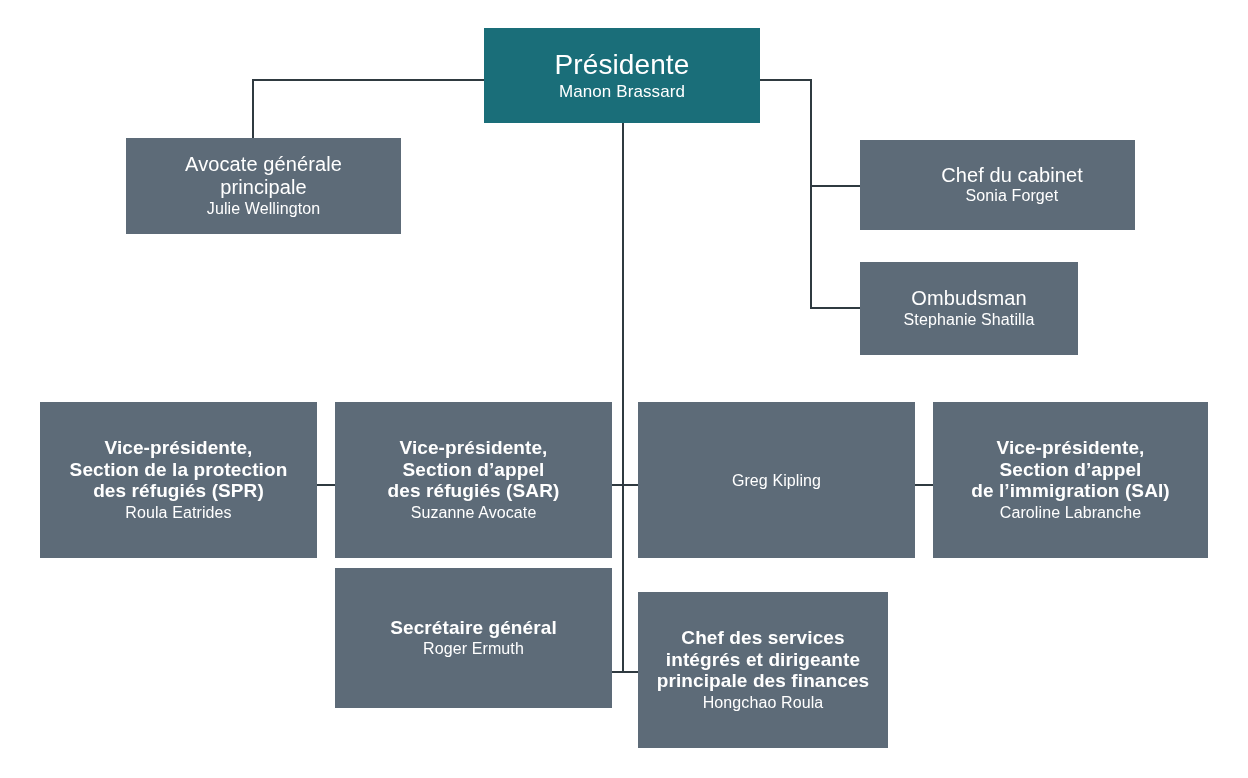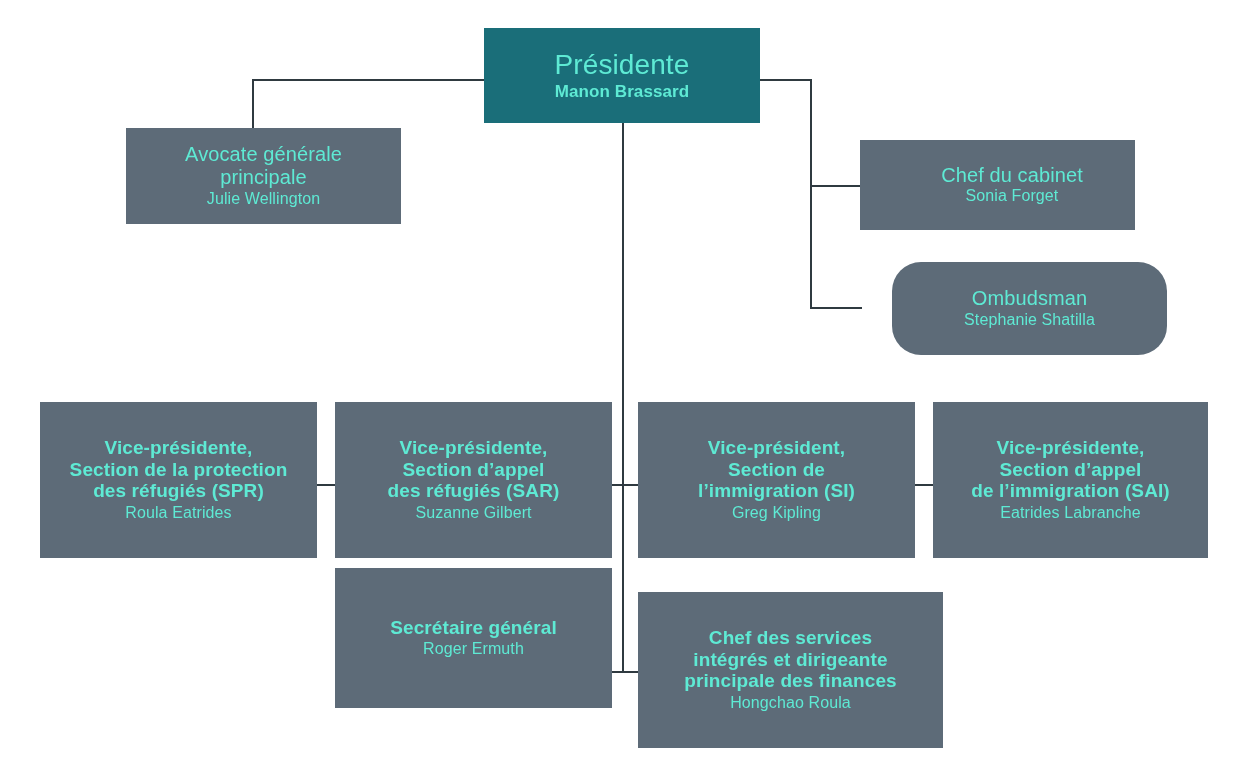--- a/index.html
+++ b/index.html
@@ -19,41 +19,41 @@
   }
   
   .node {
     position: absolute;
     box-sizing: border-box;
     display: flex;
     flex-direction: column;
     align-items: center;
     justify-content: center;
     text-align: center;
-    color: #5eead4;
+    color: #ffffff;
     padding: 4px 8px;
     z-index: 3;
   }
   .node.gray  { background: #5d6b78; }
   .node.teal  { background: #1a6e79; }
 
   .node .title {
     line-height: 1.14;
     letter-spacing: 0.1px;
     white-space: pre-line;
   }
   .node .person {
     line-height: 1.18;
     letter-spacing: 0.1px;
     white-space: pre-line;
   }
 
   
   .tier-president .title  { font-size: 28px; font-weight: 400; }
-  .tier-president .person { font-size: 17px; font-weight: 700; margin-top: 2px; }
+  .tier-president .person { font-size: 17px; font-weight: 400; margin-top: 2px; }
 
   .tier-staff .title  { font-size: 20px; font-weight: 400; }
   .tier-staff .person { font-size: 16px; font-weight: 400; margin-top: 1px; }
 
   .tier-vp .title  { font-size: 19px; font-weight: 700; }
   .tier-vp .person { font-size: 16px; font-weight: 400; margin-top: 2px; }
 
   
   .line {
     position: absolute;
@@ -82,69 +82,66 @@
   <div class="line h" style="left:610px; top:484px; width:30px;"></div>
   <div class="line h" style="left:913px; top:484px; width:22px;"></div>
 
   <div class="line h" style="left:610px; top:671px; width:30px;"></div>
 
   <div class="node teal tier-president" style="left:484px; top:28px; width:276px; height:95px;">
     <div class="title">Présidente</div>
     <div class="person">Manon Brassard</div>
   </div>
 
-  <div class="node gray tier-staff" style="left:126px; top:128px; width:275px; height:96px;">
+  <div class="node gray tier-staff" style="left:126px; top:138px; width:275px; height:96px;">
     <div class="title">Avocate générale
 principale</div>
     <div class="person">Julie Wellington</div>
   </div>
 
   <div class="node gray tier-staff" style="left:860px; top:140px; width:275px; height:90px;padding-left:37px;">
     <div class="title">Chef du cabinet</div>
     <div class="person">Sonia Forget</div>
   </div>
 
-  <div class="node gray tier-staff" style="left:892px; top:262px; width:275px; height:93px;border-radius:29px;">
+  <div class="node gray tier-staff" style="left:860px; top:262px; width:218px; height:93px;">
     <div class="title">Ombudsman</div>
     <div class="person">Stephanie Shatilla</div>
   </div>
 
   <div class="node gray tier-vp" style="left:40px; top:402px; width:277px; height:156px;">
     <div class="title">Vice-présidente,
 Section de la protection
 des réfugiés (SPR)</div>
     <div class="person">Roula Eatrides</div>
   </div>
 
   <div class="node gray tier-vp" style="left:335px; top:402px; width:277px; height:156px;">
     <div class="title">Vice-présidente,
 Section d’appel
 des réfugiés (SAR)</div>
-    <div class="person">Suzanne Gilbert</div>
+    <div class="person">Suzanne Avocate</div>
   </div>
 
   <div class="node gray tier-vp" style="left:638px; top:402px; width:277px; height:156px;">
-    <div class="title">Vice-président,
-Section de
-l’immigration (SI)</div>
     <div class="person">Greg Kipling</div>
   </div>
 
   <div class="node gray tier-vp" style="left:933px; top:402px; width:275px; height:156px;">
     <div class="title">Vice-présidente,
 Section d’appel
 de l’immigration (SAI)</div>
-    <div class="person">Eatrides Labranche</div>
+    <div class="person">Caroline Labranche</div>
   </div>
 
   <div class="node gray tier-vp" style="left:335px; top:568px; width:277px; height:140px;">
     <div class="title">Secrétaire général</div>
     <div class="person">Roger Ermuth</div>
   </div>
 
-  <div class="node gray tier-vp" style="left:638px; top:592px; width:305px; height:156px;">
+  <div class="node gray tier-vp" style="left:638px; top:592px; width:250px; height:156px;">
     <div class="title">Chef des services
 intégrés et dirigeante
 principale des finances</div>
     <div class="person">Hongchao Roula</div>
   </div>
 
 </div>
 
 </body></html>

